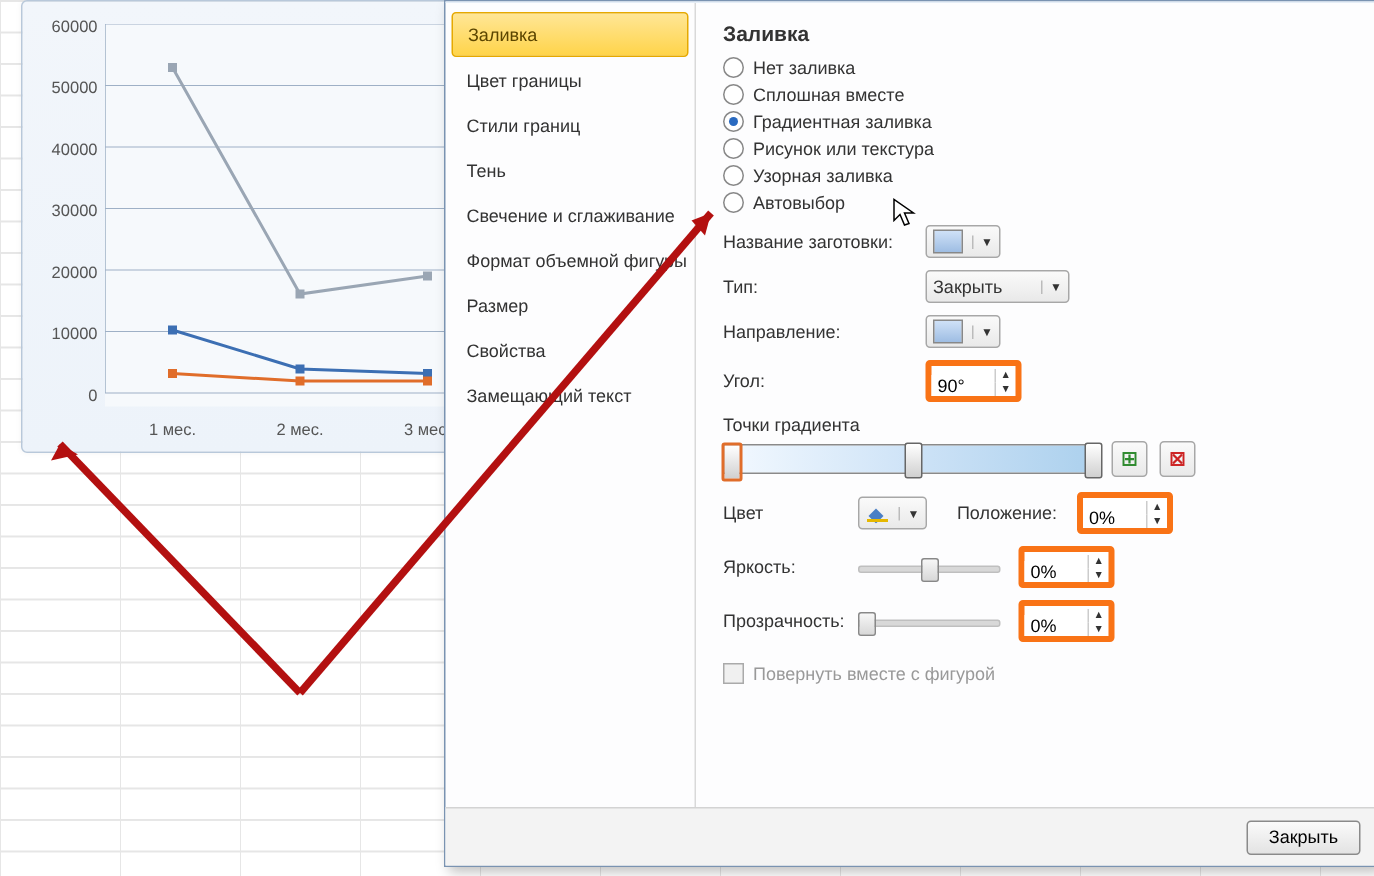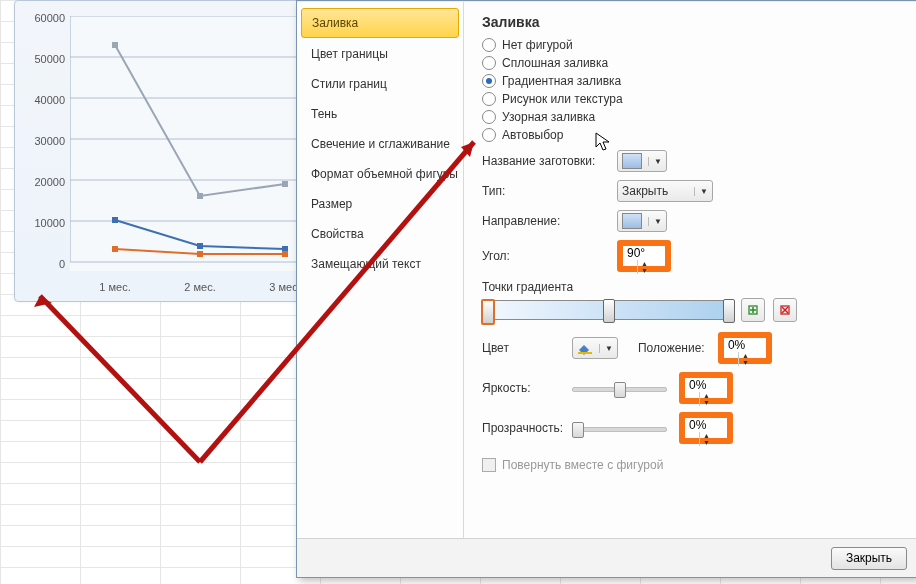--- a/index.html
+++ b/index.html
@@ -115,22 +115,22 @@
   .prop { display: flex; align-items: center; margin: 8px 0; }
   .prop-label { width: 135px; font-size: 12px; }
   .dd {
     height: 20px; border: 1px solid #a7a7a7; background: linear-gradient(#fafafa,#e9e9e9);
     display: inline-flex; align-items: center; padding: 0 4px 0 4px;
     border-radius: 3px; cursor: pointer; font-size: 12px;
   }
   .dd .arrow { margin-left: 6px; font-size: 8px; color:#333; border-left:1px solid #bbb; padding-left:5px; }
   .preset-swatch { width:18px; height:14px; background: linear-gradient(#cfe1f7,#9ebde3); border:1px solid #888; }
   .spin {
-    display:inline-flex; align-items:center;
-    border:6px solid #f97316; height:20px; background:#fff; border-radius:3px;flex-direction:column;
+    display:inline-flex; align-items:flex-end;
+    border:4px solid #f97316; height:20px; background:#fff; border-radius:3px;
   }
   .spin input { border:none; width:34px; font-size:12px; padding:0 4px; text-align:left; outline:none;}
   .spin .spinbtn { width:14px; height:18px; display:flex; flex-direction:column;}
   .spin .sp { flex:1; border-left:1px solid #ccc; font-size:7px; display:flex; align-items:center; justify-content:center; }
   .slider {
     display:inline-block; width:95px; height:18px; position:relative; vertical-align:middle;
   }
   .slider::before {
     content:""; position:absolute; left:0; right:0; top:8px; height:3px;
     background:#d8d8d8; border:1px solid #bfbfbf; border-radius:2px;
@@ -242,25 +242,25 @@
       <div class="sidebar-item">Размер</div>
       <div class="sidebar-item">Свойства</div>
       <div class="sidebar-item">Замещающий текст</div>
     </div>
 
     <div class="main">
       <h3>Заливка</h3>
 
       <div class="radio-row">
           <span class="radio"></span>
-          <span class="opt-label">Нет фигурой</span>
+          <span class="opt-label">Нет заливка</span>
         </div>
       <div class="radio-row">
           <span class="radio"></span>
-          <span class="opt-label">Сплошная заливка</span>
+          <span class="opt-label">Сплошная вместе</span>
         </div>
       <div class="radio-row">
           <span class="radio sel"></span>
           <span class="opt-label">Градиентная заливка</span>
         </div>
       <div class="radio-row">
           <span class="radio"></span>
           <span class="opt-label">Рисунок или текстура</span>
         </div>
       <div class="radio-row">

